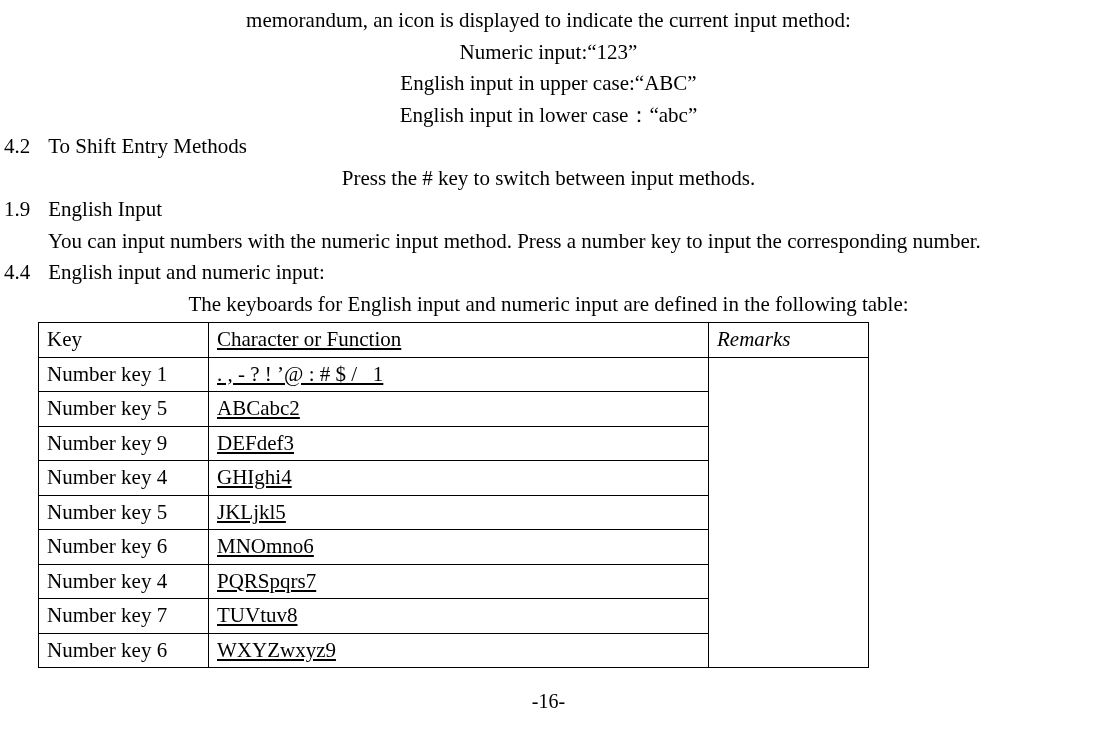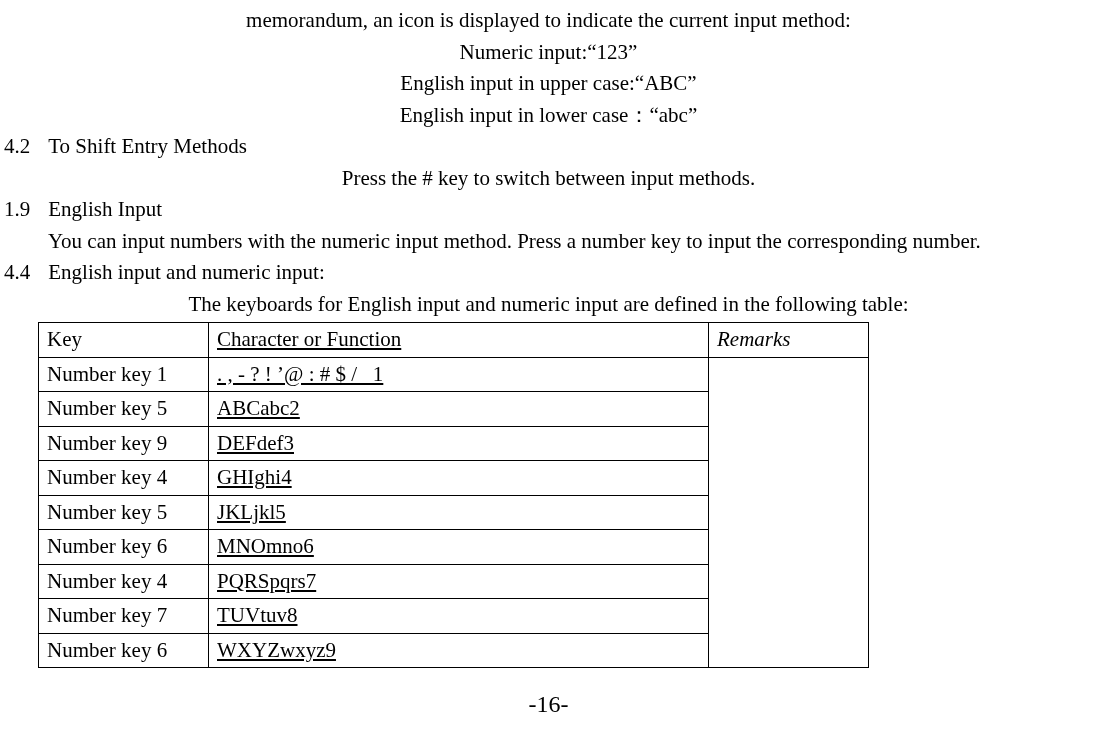--- a/index.html
+++ b/index.html
@@ -55,21 +55,21 @@
       width: 500px;
       text-decoration: underline;
     }
     .col-remarks {
       width: 160px;
       font-style: italic;
     }
     .page-num {
       text-align: center;
       margin-top: 18px;
-      font-size: 24px;
+      font-size: 20px;
     }
   </style>
 </head>
 <body>
 
 <p class="para">memorandum, an icon is displayed to indicate the current input method:</p>
 <p class="para indent1">Numeric input:“123”</p>
 <p class="para indent1">English input in upper case:“ABC”</p>
 <p class="para indent1">English input in lower case：“abc”</p>
 

